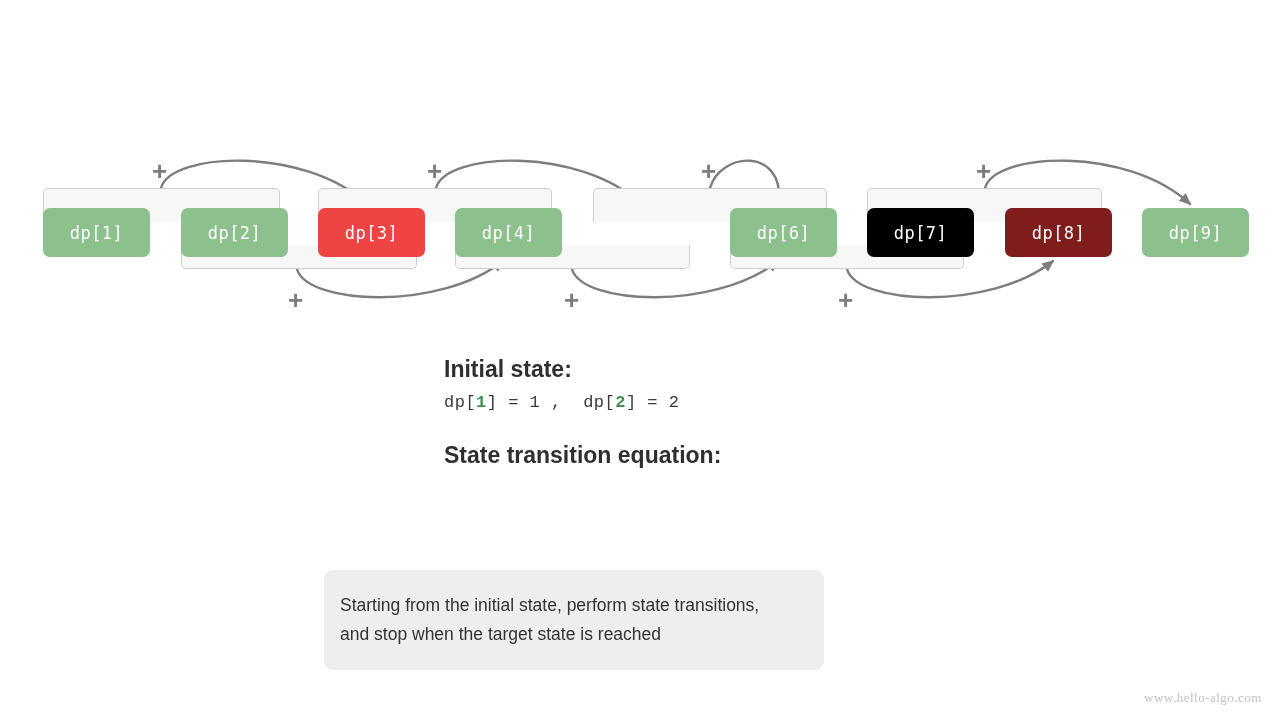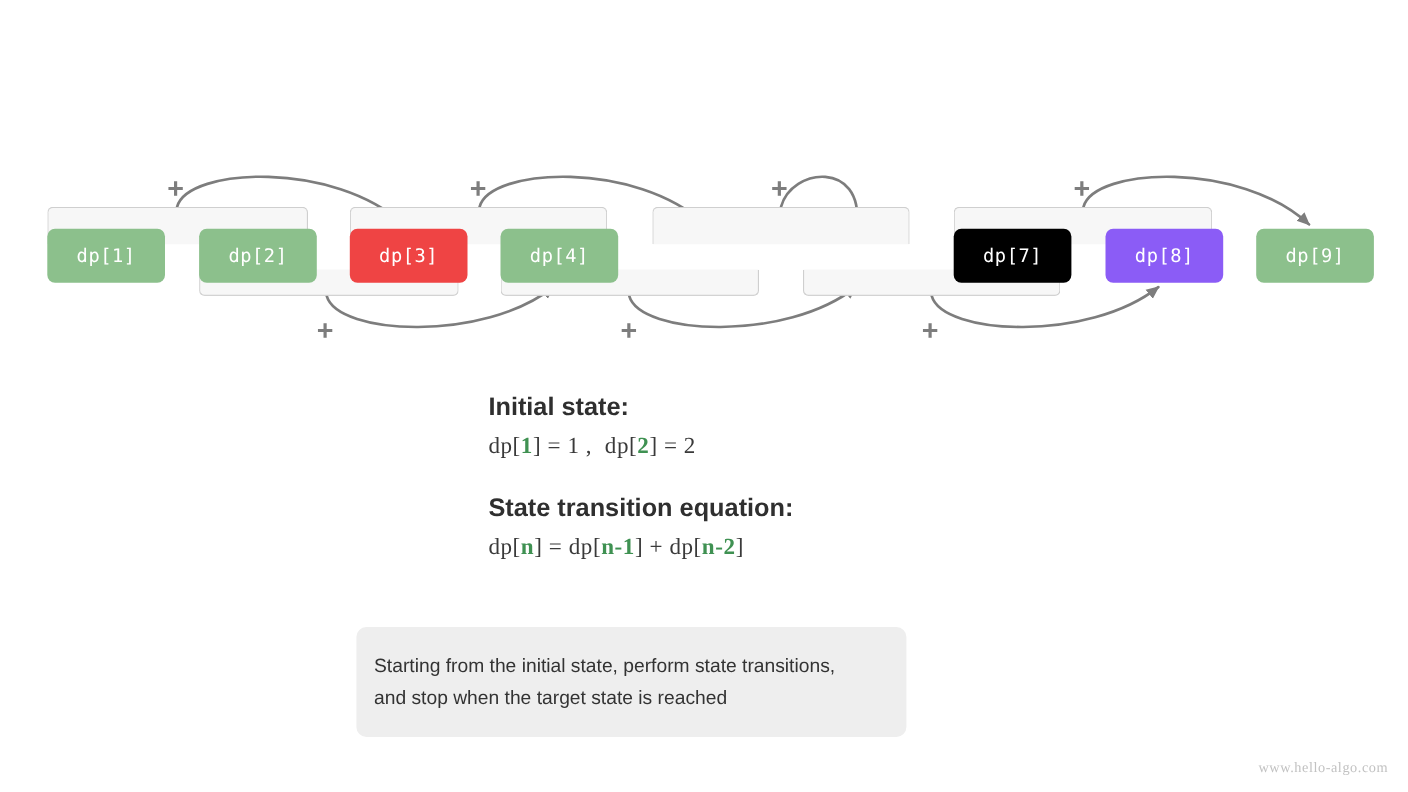--- a/index.html
+++ b/index.html
@@ -52,22 +52,22 @@
   
   #textblock{position:absolute;left:444px;top:356px;width:640px;}
   .heading{
     font-family:"Liberation Sans", sans-serif;
     font-size:23px;
     font-weight:bold;
     color:#2f2f2f;
     margin:0 0 10px 0;
   }
   .formula{
-    font-family:Liberation Serif, serif;
-    font-size:21px;
+    font-family:Liberation Mono, monospace;
+    font-size:17px;
     color:#3a3a3a;
     margin:0 0 30px 0;
     white-space:pre;
     letter-spacing:0.5px;
   }
   .formula .idx{color:#3f9152;font-weight:bold;}
 
   
   #note{
     position:absolute;left:324px;top:570px;width:500px;height:100px;
@@ -118,37 +118,37 @@
       <div class="bracket top" style="left: 318px; top: 188px; width: 234px; height: 34px;"></div>
       <div class="bracket top" style="left: 593px; top: 188px; width: 234px; height: 34px;"></div>
       <div class="bracket top" style="left: 867px; top: 188px; width: 235px; height: 34px;"></div>
       <div class="bracket bot" style="left: 181px; top: 245px; width: 236px; height: 24px;"></div>
       <div class="bracket bot" style="left: 455px; top: 245px; width: 235px; height: 24px;"></div>
       <div class="bracket bot" style="left: 730px; top: 245px; width: 234px; height: 24px;"></div>
       <div class="cell" style="left: 43px; top: 208px; background: rgb(140, 192, 140);">dp[1]</div>
       <div class="cell" style="left: 181px; top: 208px; background: rgb(140, 192, 140);">dp[2]</div>
       <div class="cell" style="left: 318px; top: 208px; background: #ef4444;">dp[3]</div>
       <div class="cell" style="left: 455px; top: 208px; background: rgb(140, 192, 140);">dp[4]</div>
+      <div class="cell" style="left: 730px; top: 208px; background: rgb(140, 192, 140);">dp[6]</div>
       <div class="cell" style="left: 867px; top: 208px; background: #000000;">dp[7]</div>
-      <div class="cell" style="left: 1005px; top: 208px; background: #8b5cf6;">dp[8]</div>
+      <div class="cell" style="left: 1005px; top: 208px; background: #7f1d1d;">dp[8]</div>
       <div class="cell" style="left: 1142px; top: 208px; background: rgb(140, 192, 140);">dp[9]</div>
       <div class="plus" style="left: 152px; top: 158px;">+</div>
       <div class="plus" style="left: 427px; top: 158px;">+</div>
       <div class="plus" style="left: 701px; top: 158px;">+</div>
       <div class="plus" style="left: 976px; top: 158px;">+</div>
       <div class="plus" style="left: 288px; top: 287px;">+</div>
       <div class="plus" style="left: 564px; top: 287px;">+</div>
       <div class="plus" style="left: 838px; top: 287px;">+</div>
     </div>
 
   <div id="textblock">
     <p class="heading">Initial state:</p>
     <p class="formula"><span>dp[</span><span class="idx" style="color: rgb(63, 145, 82);">1</span><span>] = 1 ,  dp[</span><span class="idx" style="color: rgb(63, 145, 82);">2</span><span>] = 2</span></p>
     <p class="heading">State transition equation:</p>
-    <p class="formula"><span>dp[</span><span class="idx" style="color: rgb(63, 145, 82);">n</span><span>] = dp[</span><span class="idx" style="color: rgb(63, 145, 82);">n-1</span><span>] + dp[</span><span class="idx" style="color: rgb(63, 145, 82);">n-2</span><span>]</span></p>
   </div>
 
   <div id="note">
     <p>
       <span>Starting from the initial state, perform state transitions,</span><br>
       <span>and stop when the target state is reached</span>
     </p>
   </div>
 
   <div id="watermark">www.hello-algo.com</div>

